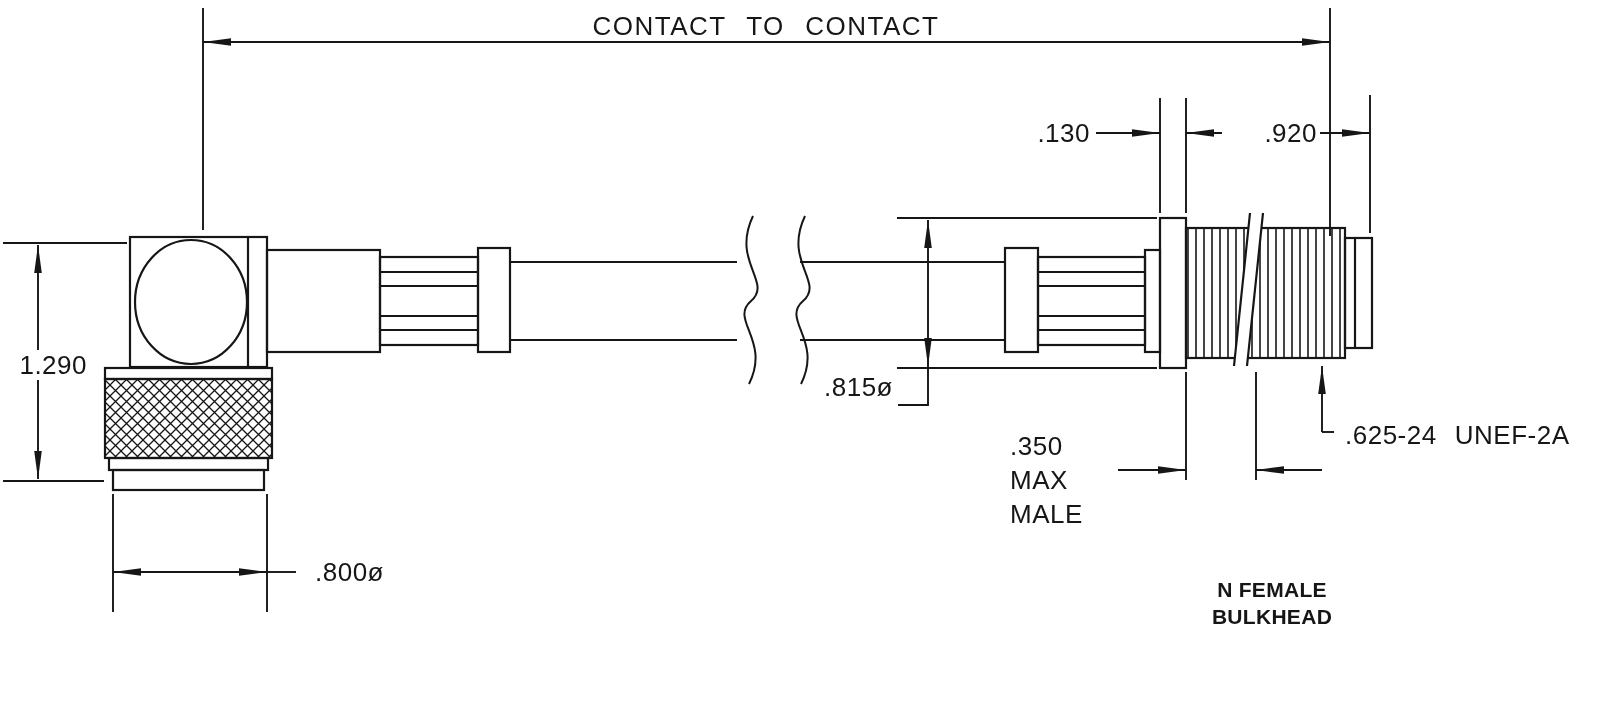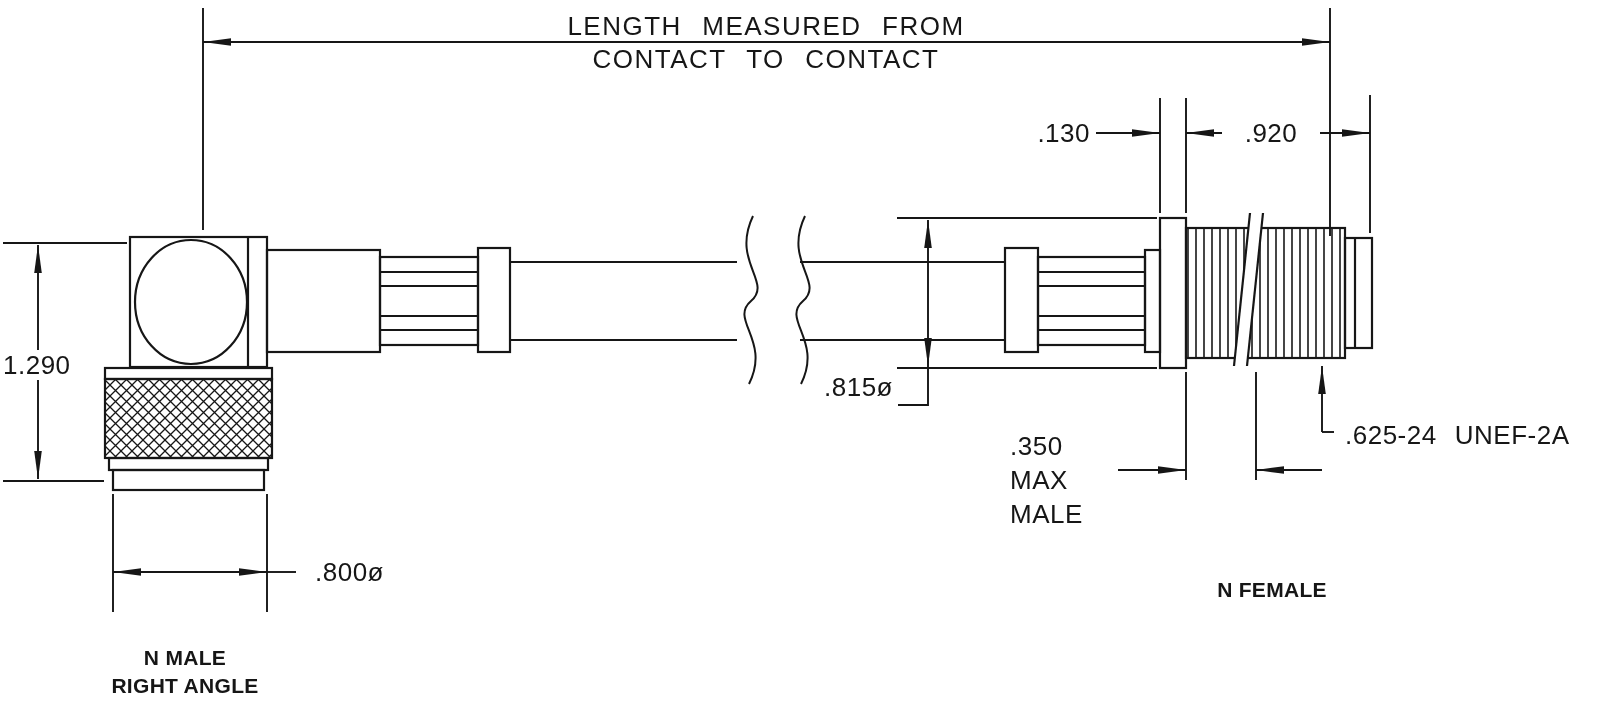--- a/index.html
+++ b/index.html
@@ -29,21 +29,21 @@
     white-space: nowrap;
   }
   .title {
     text-align: center;
     line-height: 33px;
     letter-spacing: 1.5px;
     word-spacing: 0.45em;
   }
   .right-align { text-align: right; }
   .center-align { text-align: center; }
-  .bg-white { background: #ffffff; padding: 0 3px; }
+  .bg-white { background: #ffffff; padding: 0 3px; text-align: right; }
   .panel-note {
     line-height: 34px;
   }
   .conn-label {
     font-weight: bold;
     font-size: 21px;
     line-height: 28px;
     text-align: center;
     letter-spacing: 0.3px;
   }
@@ -146,21 +146,20 @@
       <line x1="1256" y1="372" x2="1256" y2="480"></line>
       <line x1="1118" y1="470" x2="1186" y2="470" marker-end="url(#arr)"></line>
       <line x1="1322" y1="470" x2="1256" y2="470" marker-end="url(#arr)"></line>
 
       <line x1="1322" y1="432" x2="1322" y2="366" marker-end="url(#arr)"></line>
       <line x1="1322" y1="432" x2="1334" y2="432"></line>
     </g>
   </svg>
 
   <div class="txt title" style="left:466px; top:10px; width:600px;">
-    <div>LENGTH MEASURED FROM</div>
     <div>CONTACT TO CONTACT</div>
   </div>
 
   <div class="txt right-align" style="left:985px; top:118px; width:105px;">.130</div>
 
   <div class="txt center-align bg-white" style="left:1222px; top:118px; width:92px;">.920</div>
 
   <div class="txt bg-white" style="left:0px; top:350px; width:84px;">1.290</div>
 
   <div class="txt right-align" style="left:790px; top:372px; width:103px;text-align:right;">.815ø</div>
@@ -168,22 +167,19 @@
   <div class="txt" style="left:315px; top:557px;">.800ø</div>
 
   <div class="txt panel-note" style="left:1010px; top:429px; width:110px;">
     <div>.350</div>
     <div>MAX</div>
     <div>MALE</div>
   </div>
 
   <div class="txt thread-note" style="left:1337px; top:420px;margin-left:8px;">.625-24 UNEF-2A</div>
 
-  <div class="conn-label" style="position:absolute; left:85px; top:644px; width:200px;">
-    <div>N MALE</div>
-    <div>RIGHT ANGLE</div>
-  </div>
 
   <div class="conn-label" style="position:absolute; left:1172px; top:576px; width:200px; line-height:27px;">
     <div>N FEMALE</div>
+    <div>BULKHEAD</div>
   </div>
 
 </div>
 
 </body></html>

